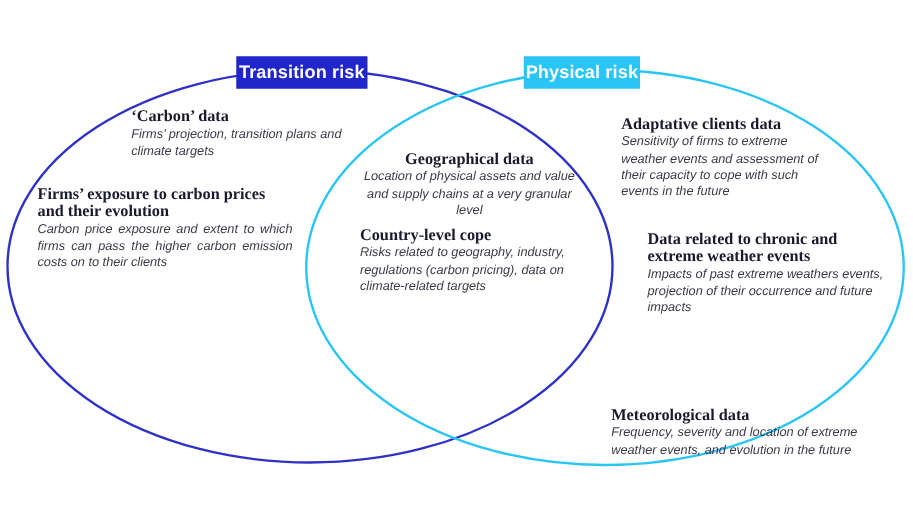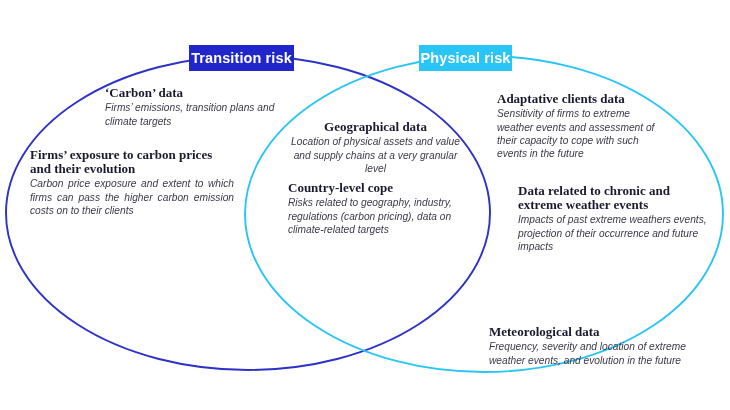--- a/index.html
+++ b/index.html
@@ -90,21 +90,21 @@
     <ellipse cx="248" cy="213" rx="242" ry="157" fill="none" stroke="#2E31C8" stroke-width="1.9"></ellipse>
     <ellipse cx="484" cy="214" rx="239" ry="158" fill="none" stroke="#29C5F6" stroke-width="1.9"></ellipse>
   </svg>
 
   <div class="risk-label" id="label-transition" style="background:#2026C9;">Transition risk</div>
 
   <div class="risk-label" id="label-physical" style="background:#29C5F6;">Physical risk</div>
 
   <div class="block" id="blk-carbon">
     <div class="block-title">‘Carbon’ data</div>
-    <div class="block-desc">Firms’ emissions, transition plans and climate targets</div>
+    <div class="block-desc">Firms’ projection, transition plans and climate targets</div>
   </div>
 
   <div class="block justified" id="blk-exposure">
     <div class="block-title">Firms’ exposure to carbon prices and their evolution</div>
     <div class="block-desc">Carbon price exposure and extent to which firms can pass the higher carbon emission costs on to their clients</div>
   </div>
 
 
   <div class="block" id="blk-geographical">
     <div class="block-title">Geographical data</div>

